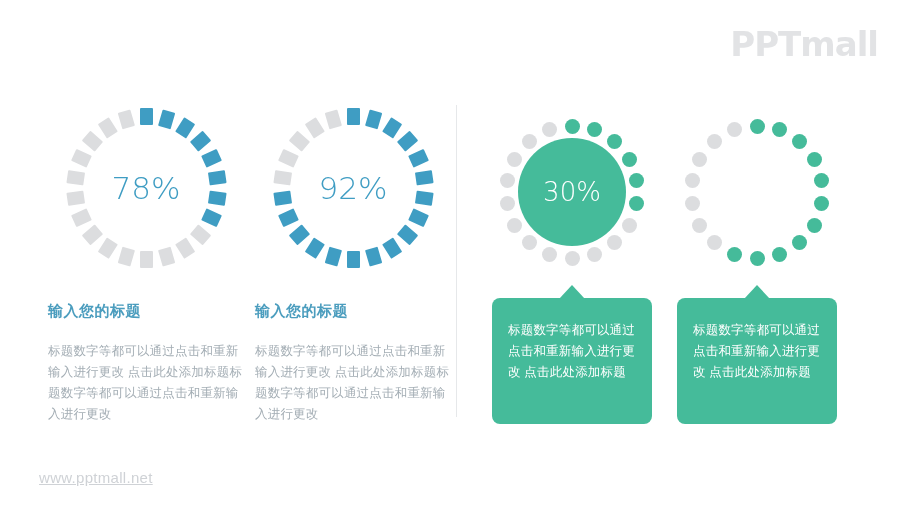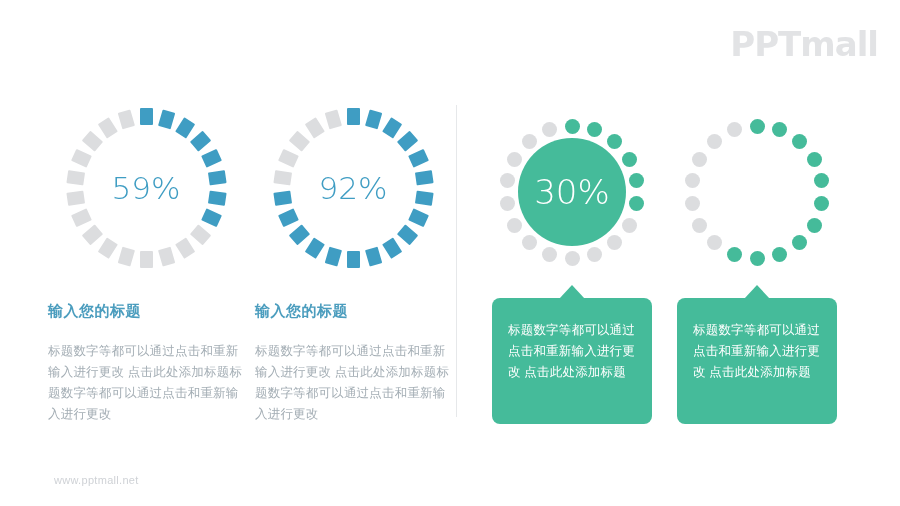--- a/index.html
+++ b/index.html
@@ -16,22 +16,22 @@
   .logo{
     position:absolute;right:22px;top:24px;
     font-size:34px;font-weight:bold;
     color:#e2e3e5;letter-spacing:-1px;
     font-family:"DejaVu Sans",sans-serif;
     user-select:none;
   }
 
   
   .footer{
-    position:absolute;left:54px;bottom:20px;
-    font-size:11px;color:#cfd2d6;letter-spacing:.3px;
+    position:absolute;left:39px;bottom:20px;
+    font-size:15px;color:#cfd2d6;letter-spacing:.3px;text-decoration:underline;
   }
 
   
   .divider{
     position:absolute;left:456px;top:105px;
     width:1px;height:312px;background:#e6e8ea;
   }
   .col-1{left:48px;width:196px;}
   .col-2{left:255px;width:196px;}
   .col-3{left:492px;width:160px;}
@@ -60,21 +60,21 @@
     letter-spacing:0px;
   }
 
   
   .bloom{position:relative;width:160px;height:160px;margin:0 auto;}
   .bloom .disc{
     position:absolute;left:26px;top:26px;
     width:108px;height:108px;border-radius:50%;
     background:#45bb9a;
     display:flex;align-items:center;justify-content:center;
-    color:#ffffff;font-size:34px;font-weight:300;
+    color:#ffffff;font-size:26px;font-weight:300;
     font-family:"DejaVu Sans",sans-serif;
   }
   .bloom .dot{
     position:absolute;left:50%;top:50%;
     width:15px;height:15px;margin-left:-7.5px;margin-top:-7.5px;
     border-radius:50%;background:#dcdddf;
   }
   .bloom .dot.on{background:#45bb9a;}
 
   
@@ -181,21 +181,21 @@
         </div>
         <div class="seg on" style="transform: rotate(32.7273deg);">
           <i></i>
         </div>
         <div class="seg on" style="transform: rotate(16.3636deg);">
           <i></i>
         </div>
         <div class="seg on" style="transform: rotate(0deg);">
           <i></i>
         </div>
-      <div class="label">59%</div>
+      <div class="label">78%</div>
     </div>
   </div>
   <div class="text-wrap col-1">
     <div class="head">输入您的标题</div>
     <div class="body">标题数字等都可以通过点击和重新输入进行更改 点击此处添加标题标题数字等都可以通过点击和重新输入进行更改</div>
   </div>
 
   <div class="donut-wrap col-2">
     <div class="donut" id="donut-1">
         <div class="seg" style="transform: rotate(343.636deg);">

